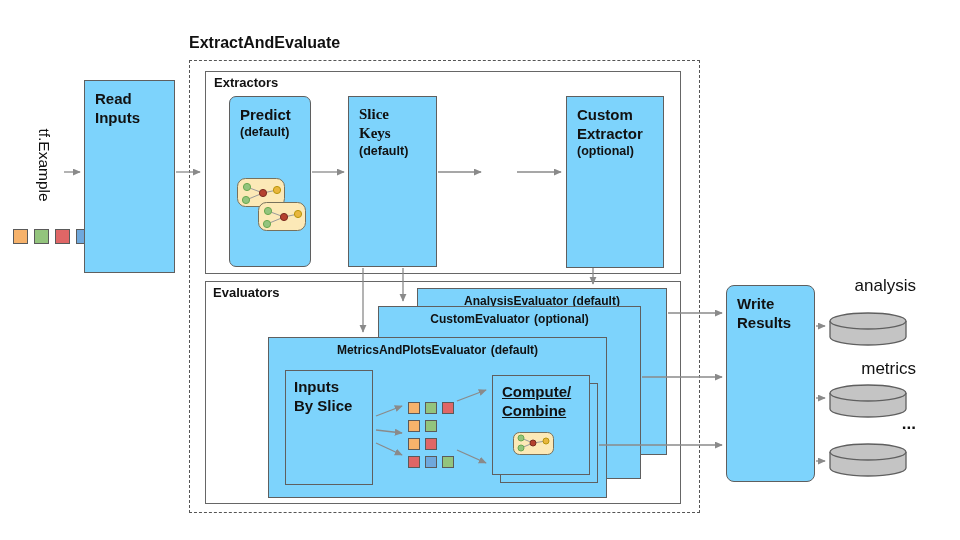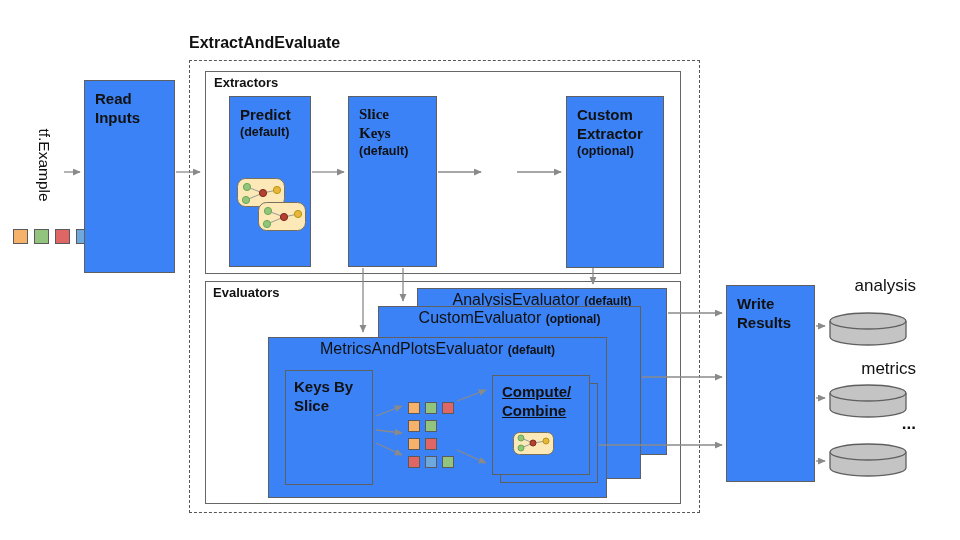--- a/index.html
+++ b/index.html
@@ -1,27 +1,27 @@
 <!DOCTYPE html>
 <html><head>
 <meta charset="utf-8">
 <style>
   html,body{margin:0;padding:0;background:#fff;}
   #canvas{position:relative;width:960px;height:540px;background:#fff;overflow:hidden;
           font-family:"Liberation Sans",sans-serif;color:#111;}
   .abs{position:absolute;box-sizing:border-box;}
-  .tan{background:#3b82f6;border:1.5px solid #5F5F5F;}
+  .tan{background:#7dd3fc;border:1.5px solid #5F5F5F;}
   .container{background:#fff;border:1.5px solid #666;}
   .dashed{border:1.6px dashed #555;background:transparent;}
   .b15{font-weight:bold;font-size:15px;line-height:19px;}
   .b16{font-weight:bold;font-size:16px;line-height:20px;}
   .q12{font-weight:bold;font-size:12.5px;line-height:16px;}
   .sec{font-weight:bold;font-size:13px;}
   .hdr{position:absolute;left:0;right:0;top:2px;text-align:center;white-space:nowrap;}
-  .hdr .nm{font-weight:normal;font-size:16px;}
+  .hdr .nm{font-weight:bold;font-size:12px;}
   .hdr .ql{font-weight:bold;font-size:12px;}
   .out-label{font-size:17px;text-align:right;}
   .sq{border:1px solid #5a5a5a;}
   .sqrow{display:flex;gap:5px;}
   .sqrow .sq{width:10px;height:10px;}
   .sqrow-lg{display:flex;gap:6px;}
   .sqrow-lg .sq{width:13px;height:13px;}
   .orange{background:#F6B26B;} .green{background:#93C47D;}
   .red{background:#E06666;} .blue{background:#6FA8DC;}
   .rot90{transform:rotate(90deg);transform-origin:center center;}
@@ -46,21 +46,21 @@
     <div class="b15" style="width:60px;">Read Inputs</div>
   </div>
 
   <div class="abs b16" style="left:189px;top:33px;">ExtractAndEvaluate</div>
   <div class="abs dashed z1" style="left:189px;top:60px;width:511px;height:453px;"></div>
 
   <div class="abs container z2" style="left:205px;top:71px;width:476px;height:203px;">
     <div class="sec" style="position:absolute;left:8px;top:3px;">Extractors</div>
   </div>
 
-  <div class="abs tan z3" style="left:229px;top:96px;width:82px;height:171px;padding:8px 4px 16px 10px;">
+  <div class="abs tan z3" style="left:229px;top:96px;width:82px;height:171px;padding:8px 4px 16px 10px;border-radius:7px;">
     <div class="b15">Predict</div>
     <div class="q12">(default)</div>
   </div>
 
   <div class="abs tan z3" style="left:348px;top:96px;width:89px;height:171px;padding:8px 4px 0 10px;">
     <div class="b15" style="width:45px;font-family:Liberation Serif, serif;">Slice Keys</div>
     <div class="q12">(default)</div>
   </div>
 
   <div class="abs" style="left:482px;top:159px;width:34px;text-align:center;font-weight:bold;font-size:17px;">...</div>
@@ -89,21 +89,21 @@
   </div>
 
   <div class="abs tan z5" style="left:268px;top:337px;width:339px;height:161px;">
     <div class="hdr">
       <span class="nm">MetricsAndPlotsEvaluator</span>
       <span class="ql">(default)</span>
     </div>
   </div>
 
   <div class="abs tan z6" style="left:285px;top:370px;width:88px;height:115px;padding:6px 4px 0 8px;">
-    <div class="b15" style="width:62px;">Keys By Slice</div>
+    <div class="b15" style="width:62px;">Inputs By Slice</div>
   </div>
 
   <div class="abs z6" style="left:408px;top:402px;display:flex;flex-direction:column;gap:6px;">
     <div class="sqrow">
         <div class="sq orange"></div>
         <div class="sq green"></div>
         <div class="sq red"></div>
       </div>
     <div class="sqrow">
         <div class="sq orange"></div>
@@ -119,21 +119,21 @@
         <div class="sq green"></div>
       </div>
   </div>
 
   <div class="abs tan z6" style="left:500px;top:383px;width:98px;height:100px;"></div>
   <div class="abs tan z7" style="left:492px;top:375px;width:98px;height:100px;padding:6px 4px 0 9px;">
     <div class="b15">Compute/</div>
     <div class="b15">Combine</div>
   </div>
 
-  <div class="abs tan z2" style="left:726px;top:285px;width:89px;height:197px;padding:8px 4px 0 10px;">
+  <div class="abs tan z2" style="left:726px;top:285px;width:89px;height:197px;padding:8px 4px 0 10px;border-radius:8px;">
     <div class="b15" style="width:60px;">Write Results</div>
   </div>
 
   <div class="abs out-label" style="left:820px;top:276px;width:96px;">analysis</div>
   <div class="abs out-label" style="left:820px;top:359px;width:96px;">metrics</div>
   <div class="abs out-label" style="left:820px;top:414px;width:96px;font-weight:bold;">...</div>
 
   <svg class="overlay" width="960" height="540" viewBox="0 0 960 540">
     <defs>
       <marker id="arr" markerWidth="9" markerHeight="8" refX="7.2" refY="3.5" orient="auto" markerUnits="userSpaceOnUse">

